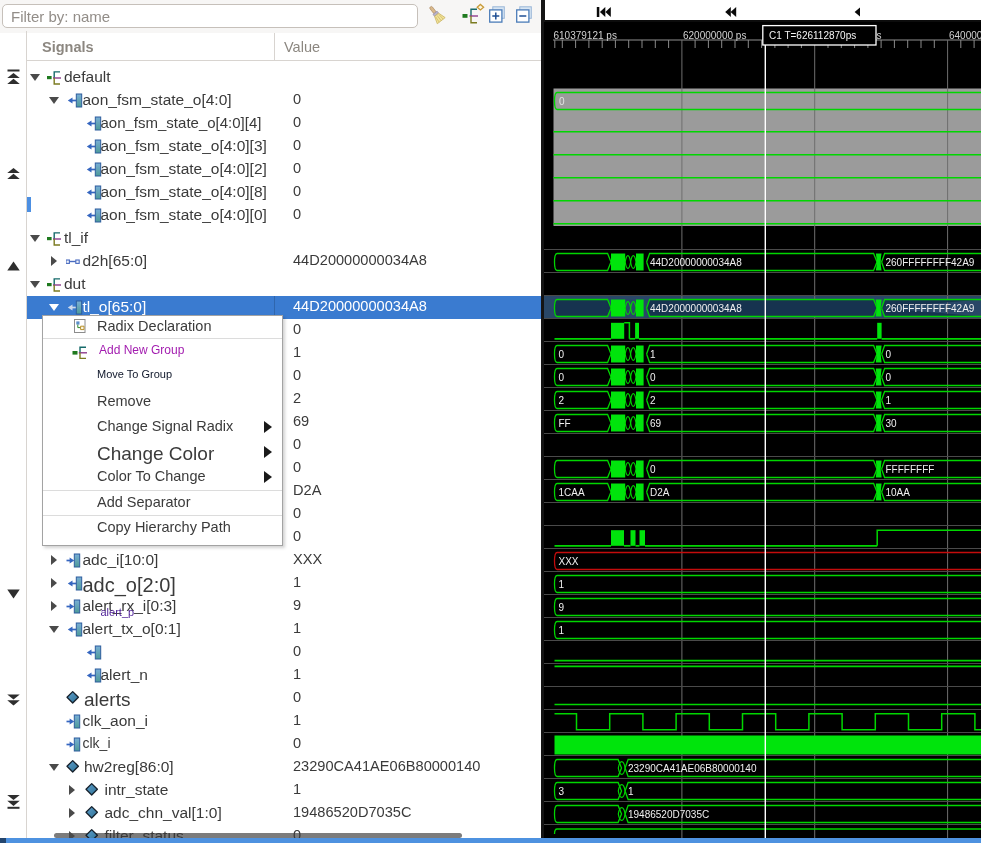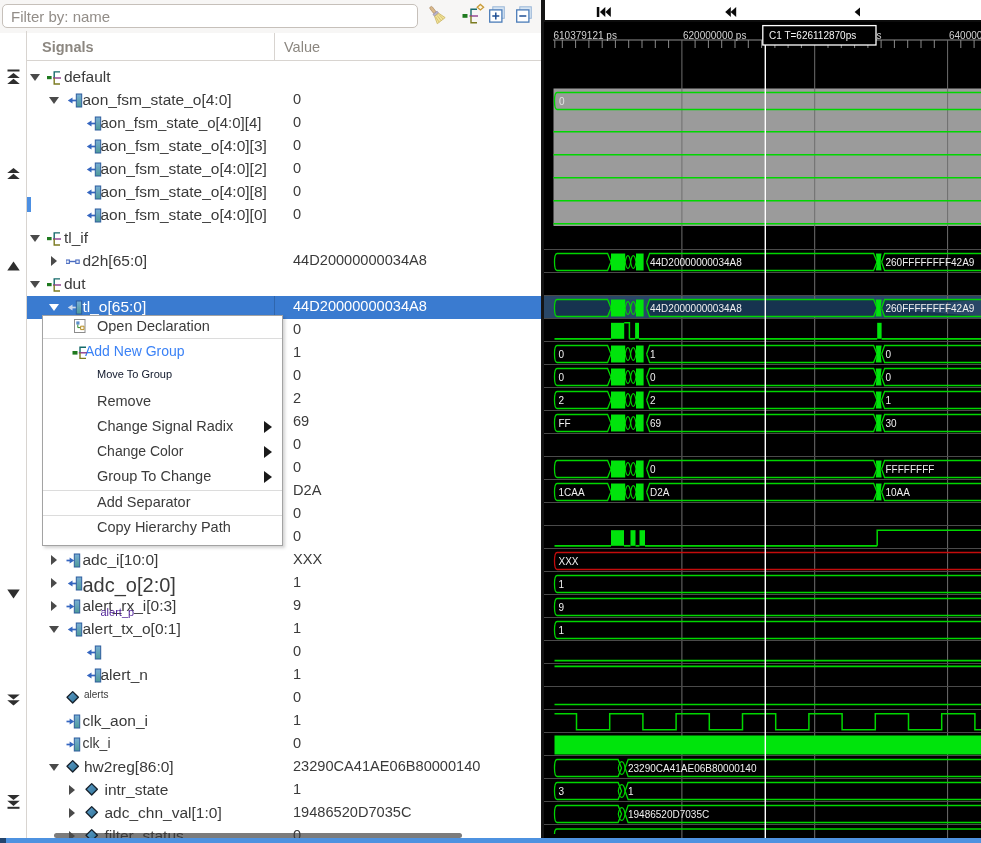--- a/index.html
+++ b/index.html
@@ -272,21 +272,21 @@
 <div style="position:absolute;left:293px;top:666px;font-size:14.6px;color:#3a3a3a;white-space:nowrap">1</div>
 <svg width="16" height="23" style="position:absolute;left:66px;top:686.5px">
 <defs>
         <linearGradient id="g18" x1="0" y1="0" x2="1" y2="1">
 <stop offset="0" stop-color="#5e9fcc"></stop>
           <stop offset="1" stop-color="#2e7195"></stop>
         </linearGradient>
       </defs>
 <path d="M6.7,4.6 L12.4,10.3 L6.7,16 L1,10.3 Z" fill="url(#g18)" stroke="#16202b" stroke-width="1.3" stroke-linejoin="round"></path>
 </svg>
-<div style="position:absolute;left:84px;top:689px;font-size:10px;color:#3a3a3a;white-space:nowrap">alerts</div>
+<div style="position:absolute;left:84px;top:689px;font-size:19px;color:#3a3a3a;white-space:nowrap">alerts</div>
 <div style="position:absolute;left:293px;top:689px;font-size:14.6px;color:#3a3a3a;white-space:nowrap">0</div>
 <svg width="17" height="23" style="position:absolute;left:66px;top:709.5px">
 <defs>
         <linearGradient id="g19" x1="0" y1="0" x2="0" y2="1">
 <stop offset="0" stop-color="#79aed6"></stop>
           <stop offset="1" stop-color="#4d9a98"></stop>
         </linearGradient>
       </defs>
 <line x1="0.5" y1="11.5" x2="4.5" y2="11.5" stroke="#3566c0" stroke-width="1.7"></line>
 <path d="M3.6,8.6 L8.3,11.5 L3.6,14.4 Z" fill="#3566c0"></path>
@@ -584,29 +584,29 @@
 <path d="M13.1,807 H437 M10.5,812 Q10.5,807 13.1,807" fill="none" stroke="#00d600" stroke-width="1.3"></path>
 <line x1="221.3" y1="23" x2="221.3" y2="816" stroke="#fff" stroke-width="1.4"></line>
 <rect x="218.8" y="3.6" width="113.20000000000005" height="19.4" fill="#000" stroke="#fff" stroke-width="1.3"></rect>
 <text x="225" y="16.8" font-family="Liberation Sans, sans-serif" font-size="10" fill="#f4f4f4">C1 T=626112870ps</text>
 </svg>
 
   <div style="position:absolute;left:41.5px;top:314.5px;width:241px;height:231.5px;background:#fff;border:1px solid #a3a3a3;box-shadow:2px 2px 3px rgba(0,0,0,0.18)"></div>
 <div style="position:absolute;left:42.5px;top:338.2px;width:239px;height:1px;background:#dcdcdc"></div>
 <div style="position:absolute;left:42.5px;top:490.2px;width:239px;height:1px;background:#dcdcdc"></div>
 <div style="position:absolute;left:42.5px;top:515.3px;width:239px;height:1px;background:#dcdcdc"></div>
-<div style="position:absolute;left:97px;top:317.5px;font-size:14.5px;color:#3b3b3b;white-space:nowrap">Open Declaration</div>
-<div style="position:absolute;left:85px;top:342.8px;font-size:14px;color:#3b82f6;white-space:nowrap">Add New Group</div>
+<div style="position:absolute;left:97px;top:317.5px;font-size:14.5px;color:#3b3b3b;white-space:nowrap">Radix Declaration</div>
+<div style="position:absolute;left:99px;top:342.8px;font-size:12px;color:#a21caf;white-space:nowrap">Add New Group</div>
 <div style="position:absolute;left:97px;top:368.2px;font-size:11px;color:#0f172a;white-space:nowrap">Move To Group</div>
 <div style="position:absolute;left:97px;top:392.9px;font-size:14.5px;color:#3b3b3b;white-space:nowrap">Remove</div>
 <div style="position:absolute;left:97px;top:418.3px;font-size:14.5px;color:#3b3b3b;white-space:nowrap">Change Signal Radix</div>
 <div style="position:absolute;left:264px;top:421.3px;width:0;height:0;border-top:6px solid transparent;border-bottom:6px solid transparent;border-left:8px solid #1a1a1a"></div>
-<div style="position:absolute;left:97px;top:443.3px;font-size:14px;color:#3b3b3b;white-space:nowrap">Change Color</div>
+<div style="position:absolute;left:97px;top:443.3px;font-size:19px;color:#3b3b3b;white-space:nowrap">Change Color</div>
 <div style="position:absolute;left:264px;top:446.3px;width:0;height:0;border-top:6px solid transparent;border-bottom:6px solid transparent;border-left:8px solid #1a1a1a"></div>
-<div style="position:absolute;left:97px;top:468.3px;font-size:14.5px;color:#3b3b3b;white-space:nowrap">Group To Change</div>
+<div style="position:absolute;left:97px;top:468.3px;font-size:14.5px;color:#3b3b3b;white-space:nowrap">Color To Change</div>
 <div style="position:absolute;left:264px;top:471.3px;width:0;height:0;border-top:6px solid transparent;border-bottom:6px solid transparent;border-left:8px solid #1a1a1a"></div>
 <div style="position:absolute;left:97px;top:493.8px;font-size:14.5px;color:#3b3b3b;white-space:nowrap">Add Separator</div>
 <div style="position:absolute;left:97px;top:519.3px;font-size:14.5px;color:#3b3b3b;white-space:nowrap">Copy Hierarchy Path</div>
 <svg width="16" height="17" style="position:absolute;left:73px;top:318px">
 <rect x="1.5" y="1.5" width="10.5" height="13" fill="#fff" stroke="#8c8c8c" stroke-width="1"></rect>
 <rect x="3.3" y="3.4" width="3.2" height="3.2" fill="#5b8ecb"></rect>
 <path d="M4.8,6.6 V9.6 H8.2" stroke="#2e8b2e" stroke-width="1" fill="none"></path>
 <path d="M7.6,8.2 h3.4 v3.4 h-3.4 Z" fill="#fdf6e3" stroke="#b8912c" stroke-width="1"></path>
 </svg>
 <svg width="18" height="16" style="position:absolute;left:72px;top:345px">

